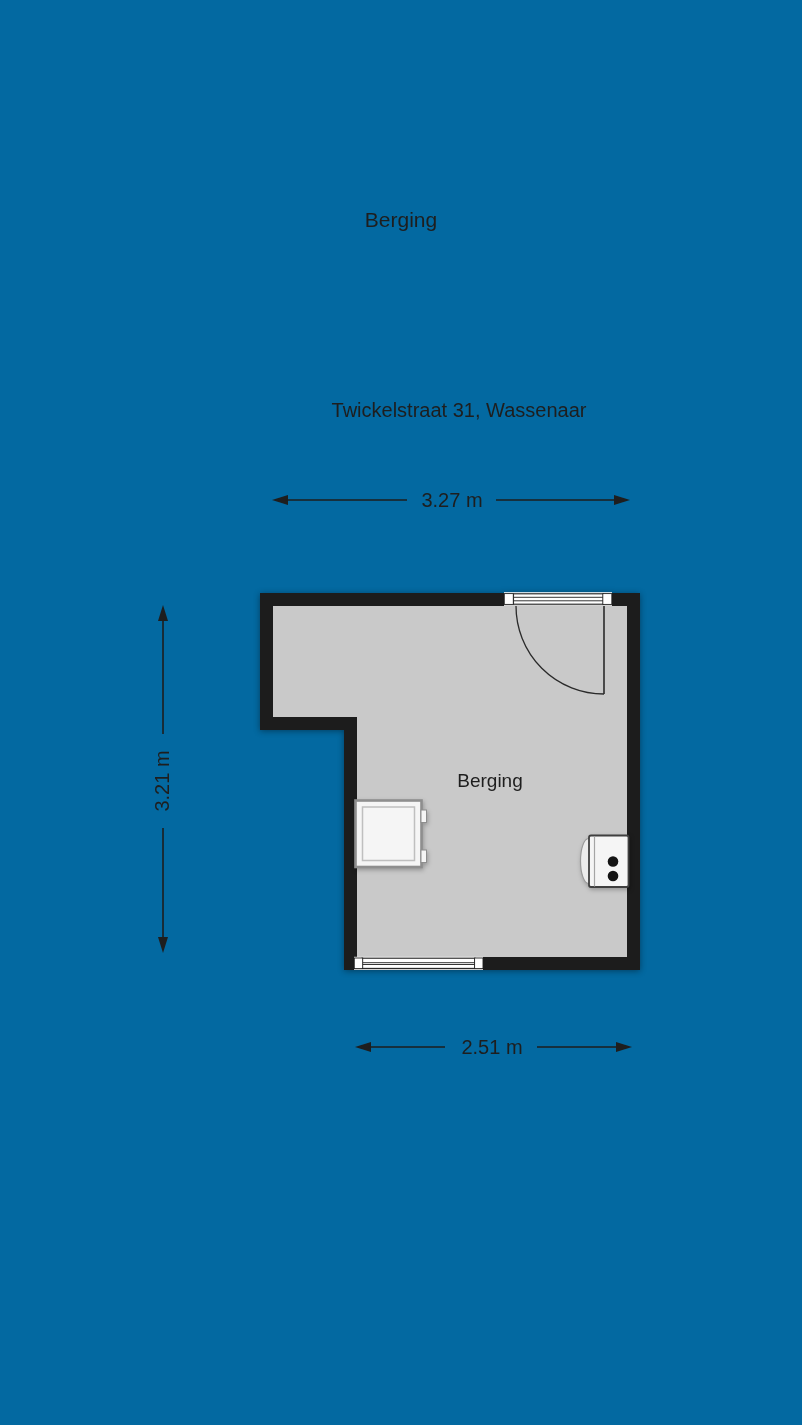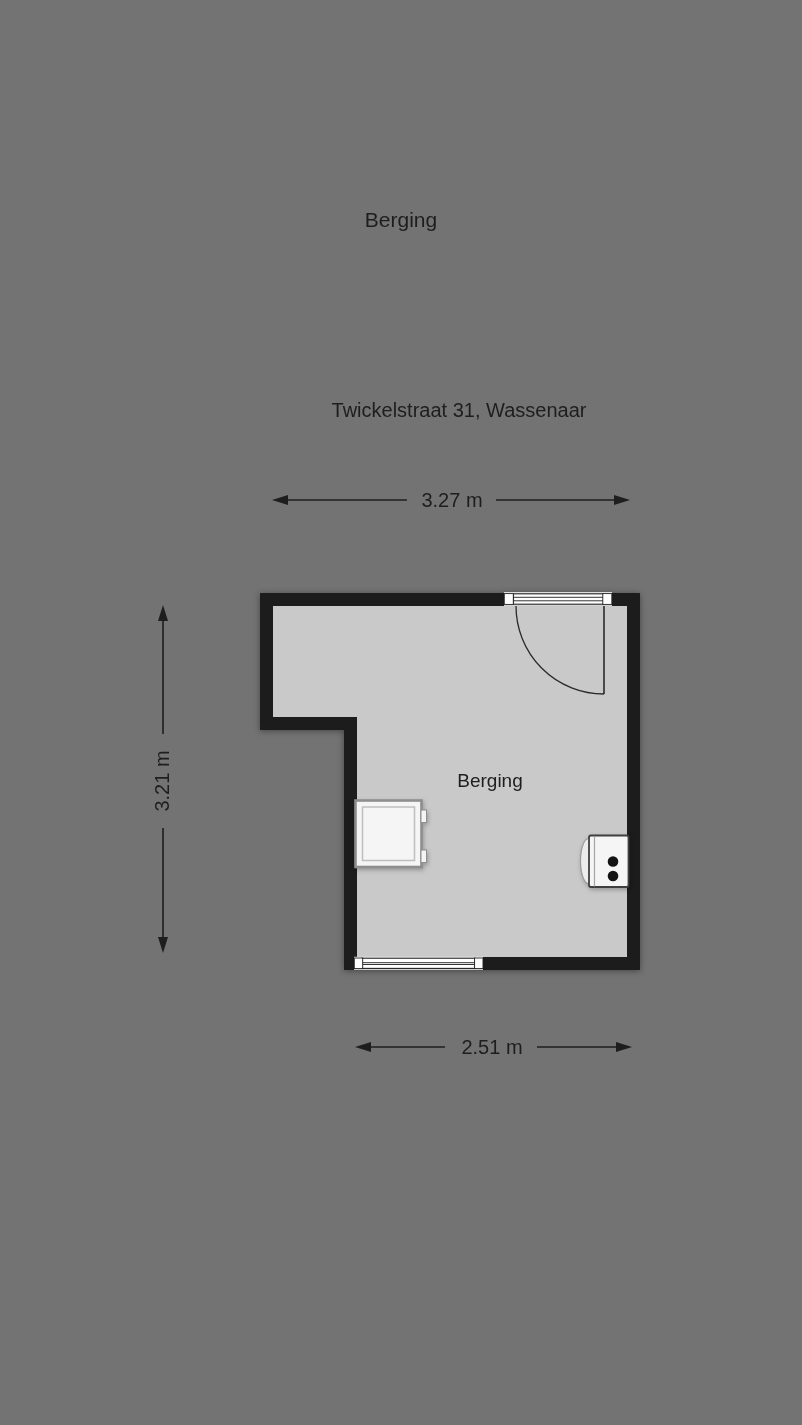--- a/index.html
+++ b/index.html
@@ -1,20 +1,20 @@
 <!DOCTYPE html>
 <html><head>
 <meta charset="utf-8">
 <style>
   html, body { margin: 0; padding: 0; background: #ffffff; }
   #canvas {
     position: relative;
     width: 802px;
     height: 1425px;
-    background: #737373;
+    background: #0369a1;
     overflow: hidden;
     font-family: "Liberation Sans", sans-serif;
   }
   svg { position: absolute; left: 0; top: 0; }
   text {
     fill: #1e1e1e;
     font-family: "Liberation Sans", sans-serif;
   }
   .title-text    { font-size: 21px; }
   .address-text  { font-size: 20px; }

